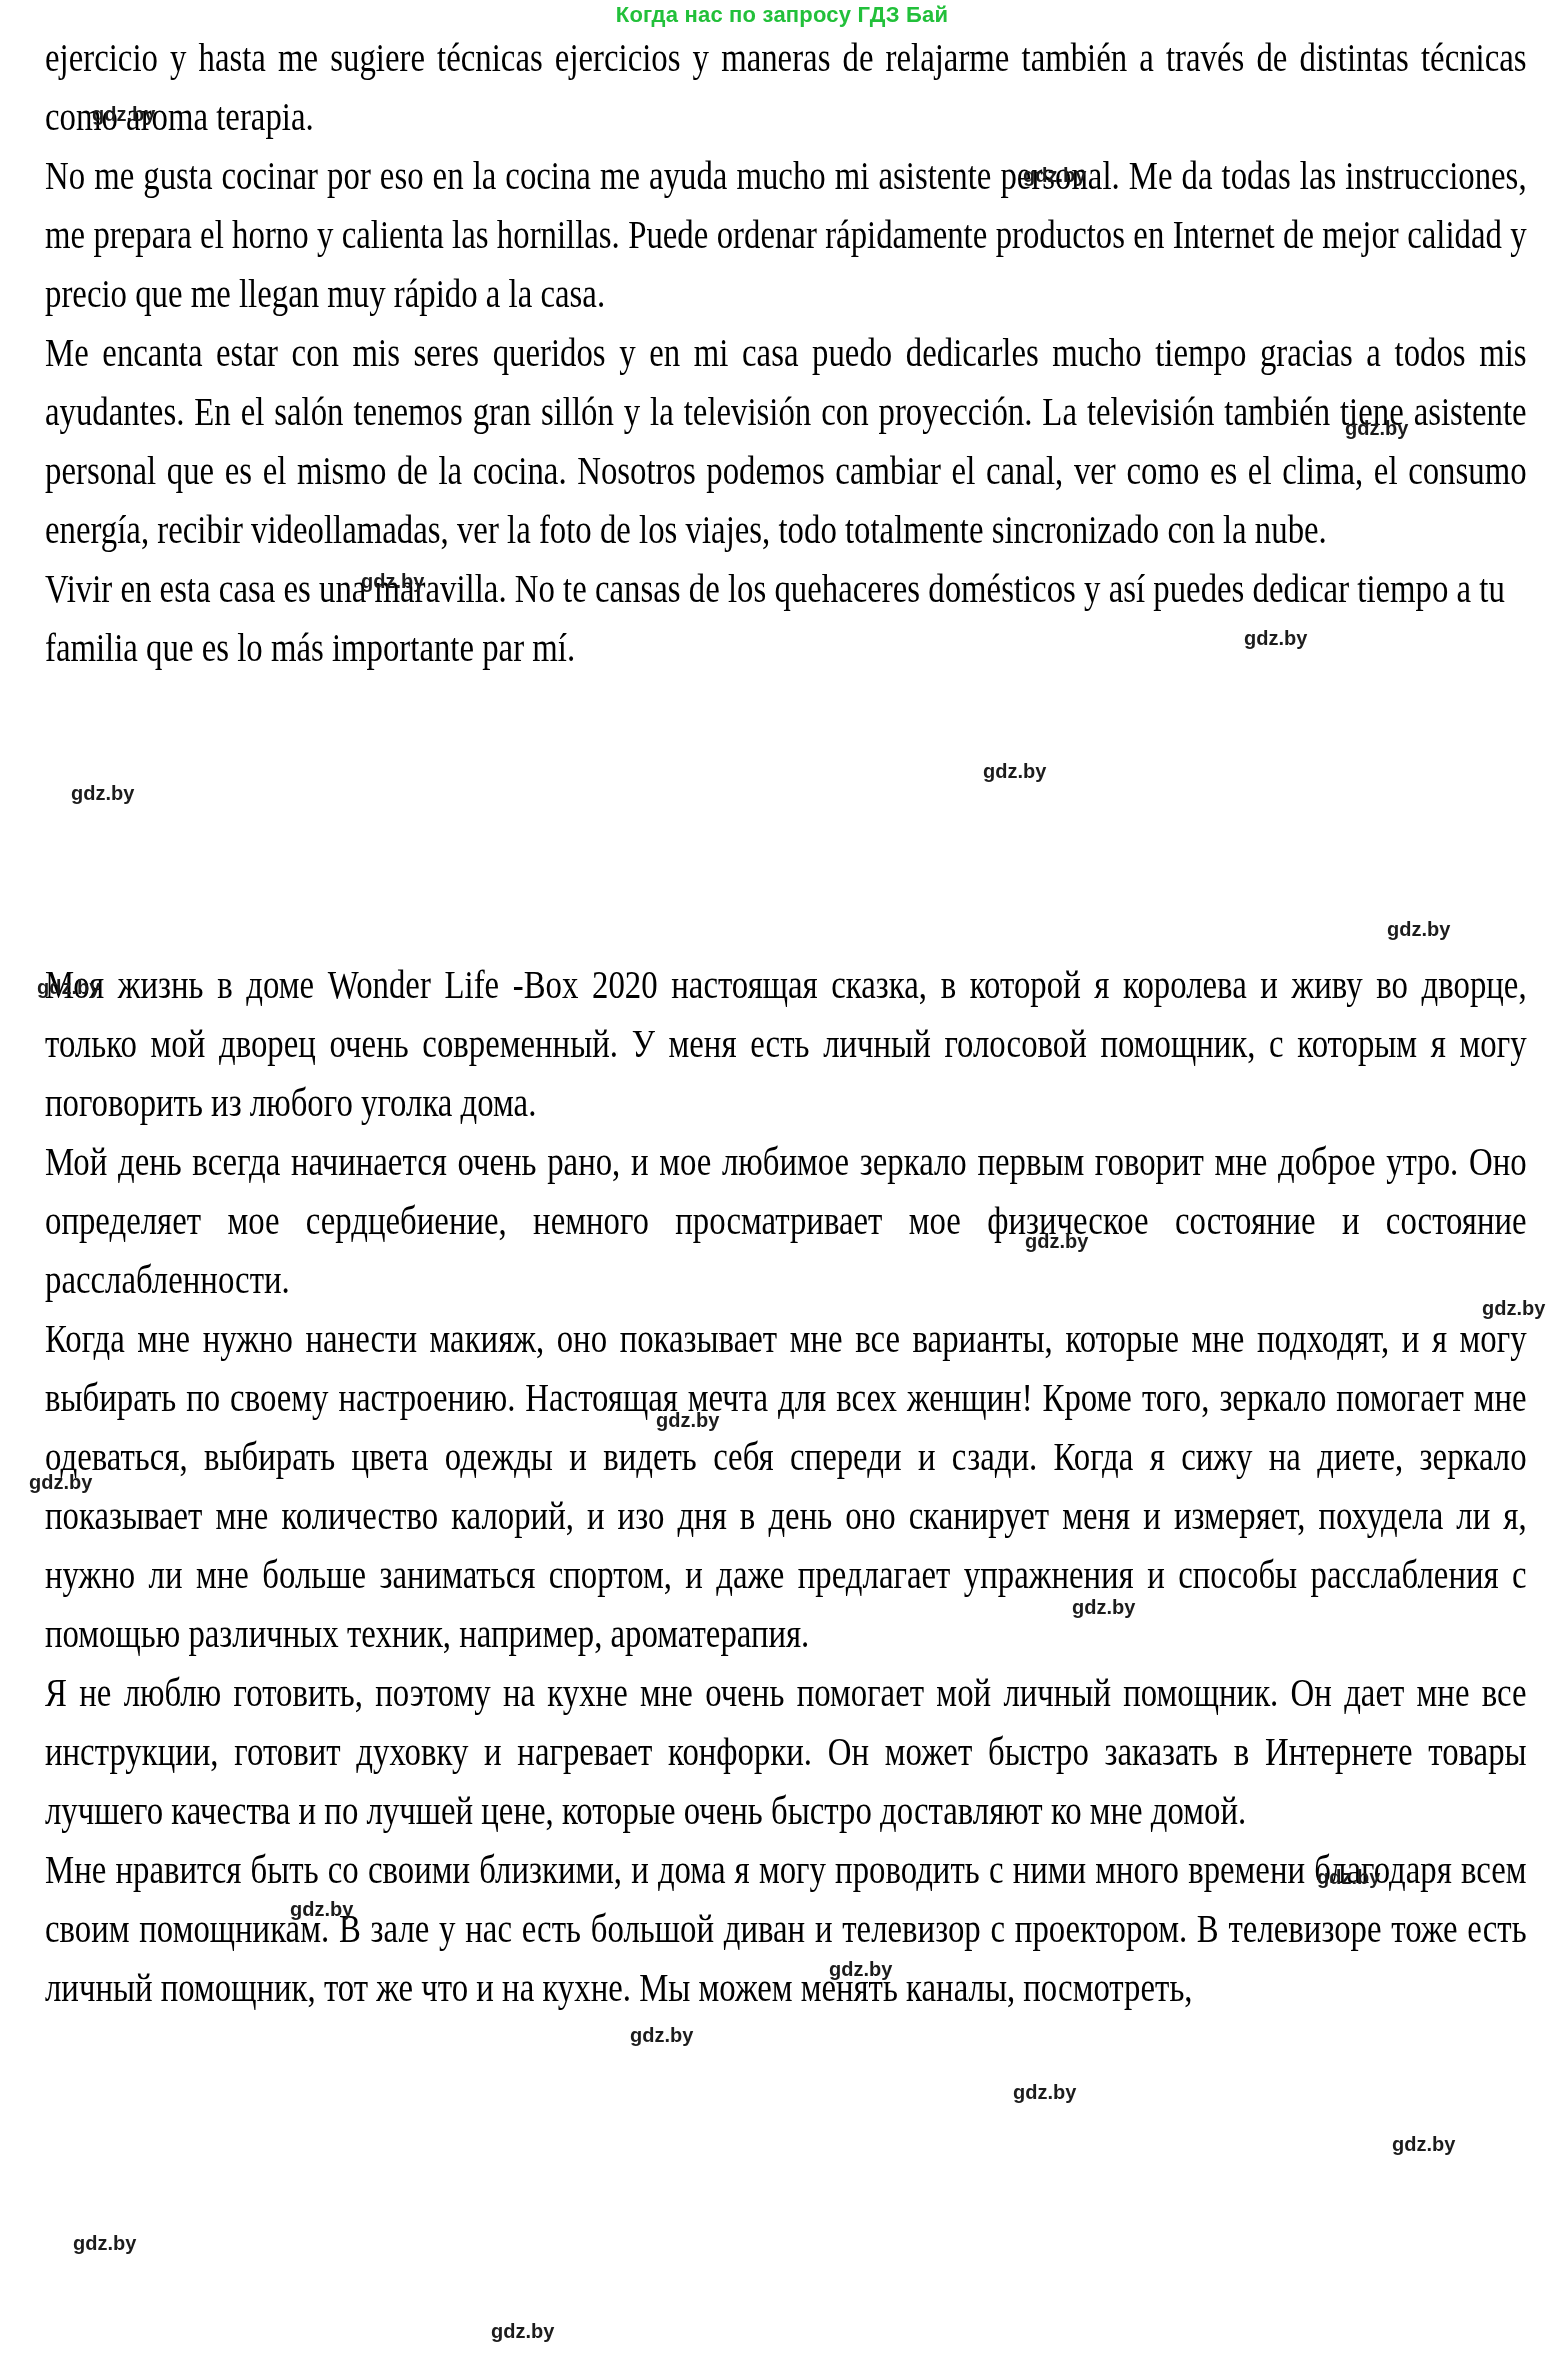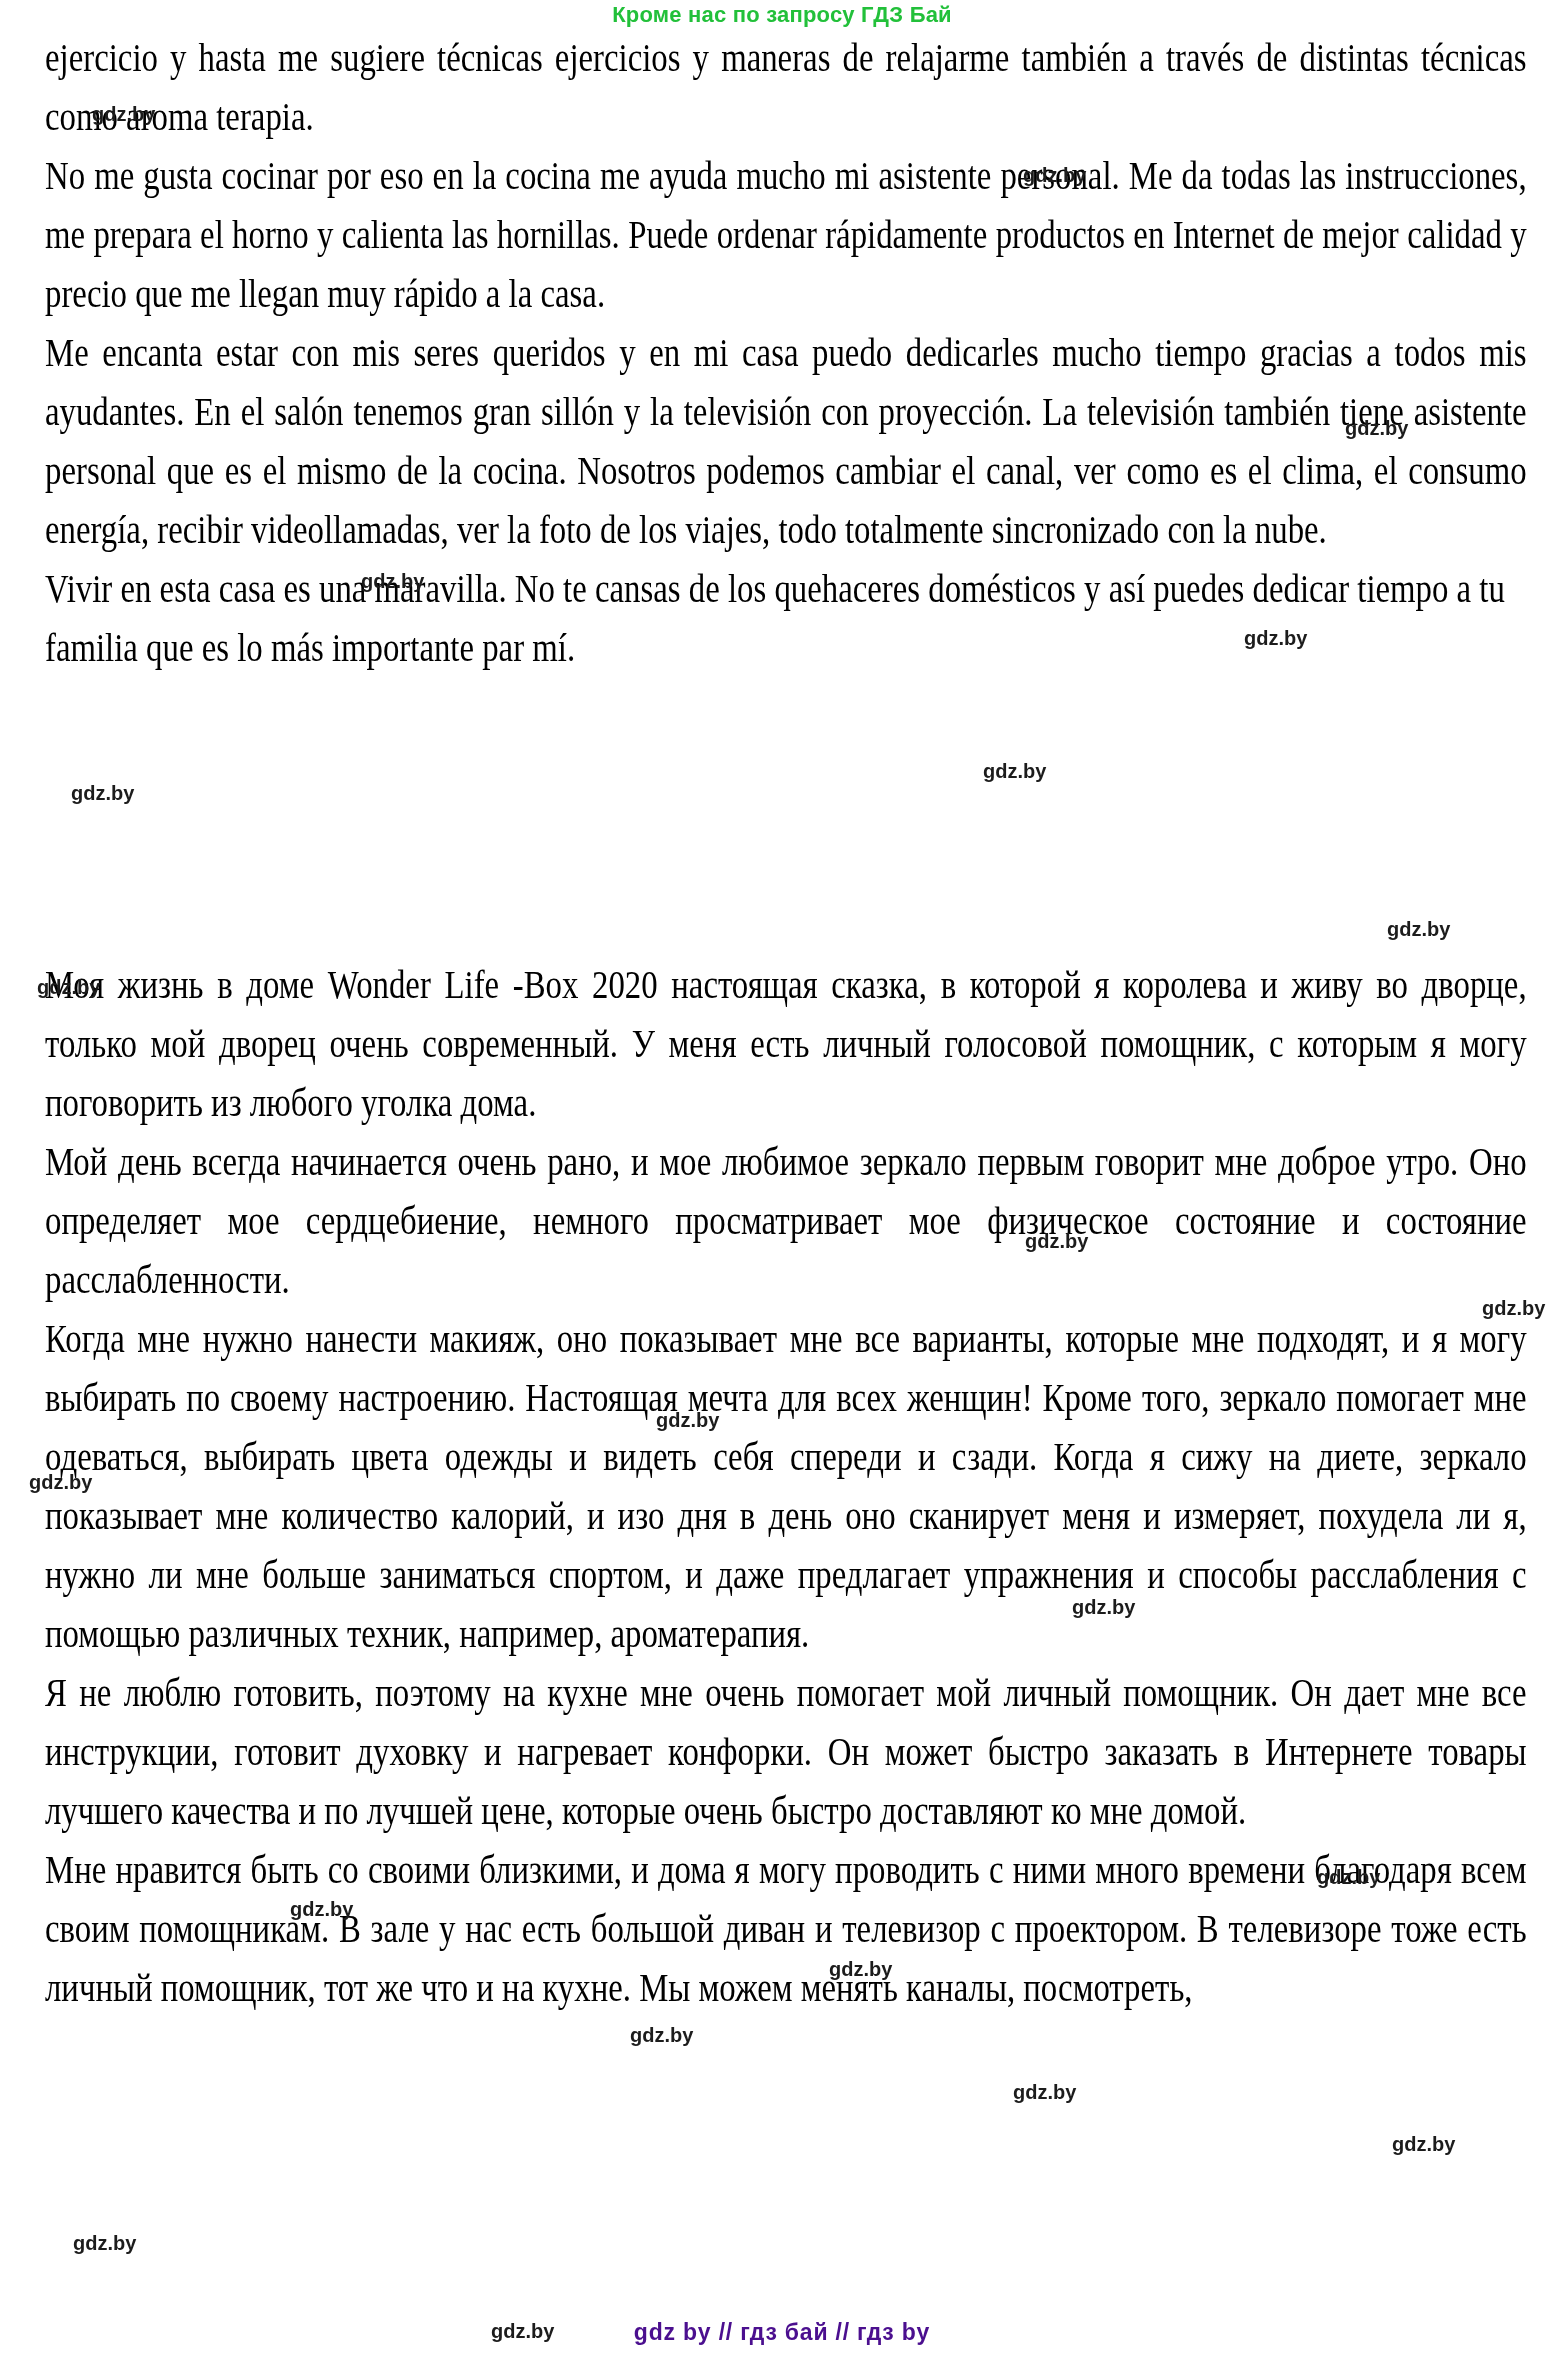--- a/index.html
+++ b/index.html
@@ -89,21 +89,21 @@
   #es-block { top: 28px; }
   #ru-block { top: 955px; }
 
   .col p + p { margin-top: 0; }
 </style>
 </head>
 <body>
 
 <div class="page" style="background: rgb(255, 255, 255);">
 
-  <div class="wm-header" style="color: rgb(34, 192, 58);">Кроме нас по запросу ГДЗ Бай</div>
+  <div class="wm-header" style="color: rgb(34, 192, 58);">Когда нас по запросу ГДЗ Бай</div>
 
   <div class="col" id="es-block">
     <p>ejercicio y hasta me sugiere técnicas ejercicios y maneras de relajarme también a través de distintas técnicas como aroma terapia.</p>
     <p>No me gusta cocinar por eso en la cocina me ayuda mucho mi asistente personal. Me da todas las instrucciones, me prepara el horno y calienta las hornillas. Puede ordenar rápidamente productos en Internet de mejor calidad y precio que me llegan muy rápido a la casa.</p>
     <p>Me encanta estar con mis seres queridos y en mi casa puedo dedicarles mucho tiempo gracias a todos mis ayudantes. En el salón tenemos gran sillón y la televisión con proyección. La televisión también tiene asistente personal que es el mismo de la cocina. Nosotros podemos cambiar el canal, ver como es el clima, el consumo energía, recibir videollamadas, ver la foto de los viajes, todo totalmente sincronizado con la nube.</p>
     <p class="last-free">Vivir en esta casa es una maravilla. No te cansas de los quehaceres domésticos y así puedes dedicar tiempo a tu familia que es lo más importante par mí.</p>
   </div>
 
   <div class="col" id="ru-block">
     <p>Моя жизнь в доме Wonder Life -Box 2020 настоящая сказка, в которой я королева и живу во дворце, только мой дворец очень современный. У меня есть личный голосовой помощник, с которым я могу поговорить из любого уголка дома.</p>
@@ -131,16 +131,15 @@
       <div class="stamp" style="left: 1317px; top: 1823px;">gdz.by</div>
       <div class="stamp" style="left: 290px; top: 1855px;">gdz.by</div>
       <div class="stamp" style="left: 829px; top: 1915px;">gdz.by</div>
       <div class="stamp" style="left: 630px; top: 1981px;">gdz.by</div>
       <div class="stamp" style="left: 1013px; top: 2038px;">gdz.by</div>
       <div class="stamp" style="left: 1392px; top: 2090px;">gdz.by</div>
       <div class="stamp" style="left: 73px; top: 2189px;">gdz.by</div>
       <div class="stamp" style="left: 491px; top: 2277px;">gdz.by</div>
     </div>
 
-  <div class="wm-footer" style="color: rgb(75, 15, 143);">gdz by  //  гдз бай  //  гдз by</div>
 
 </div>
 
 
 </body></html>

